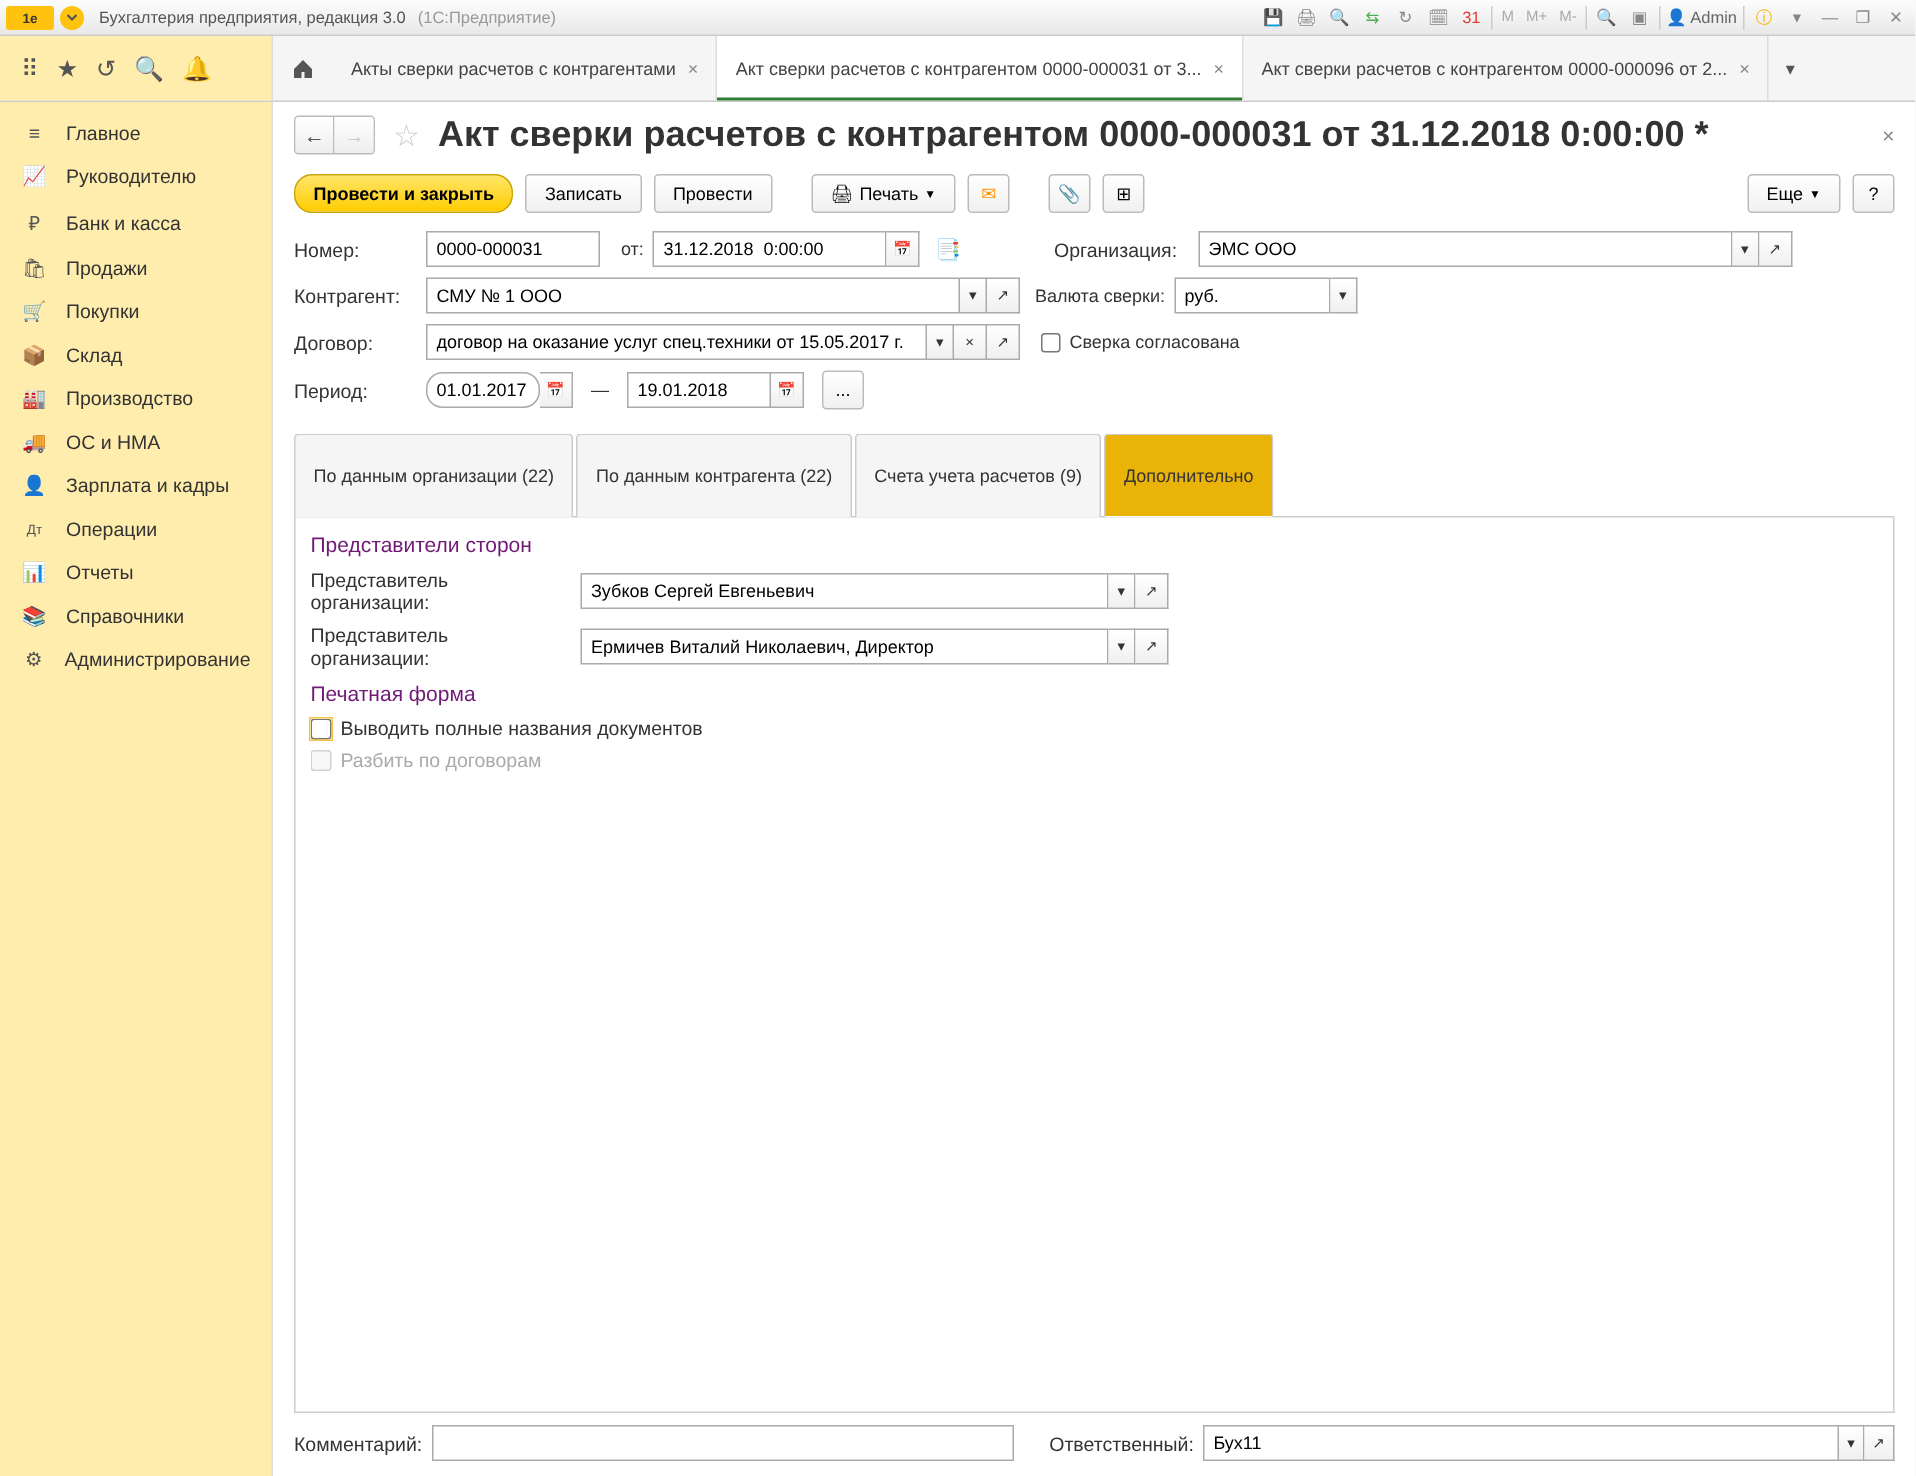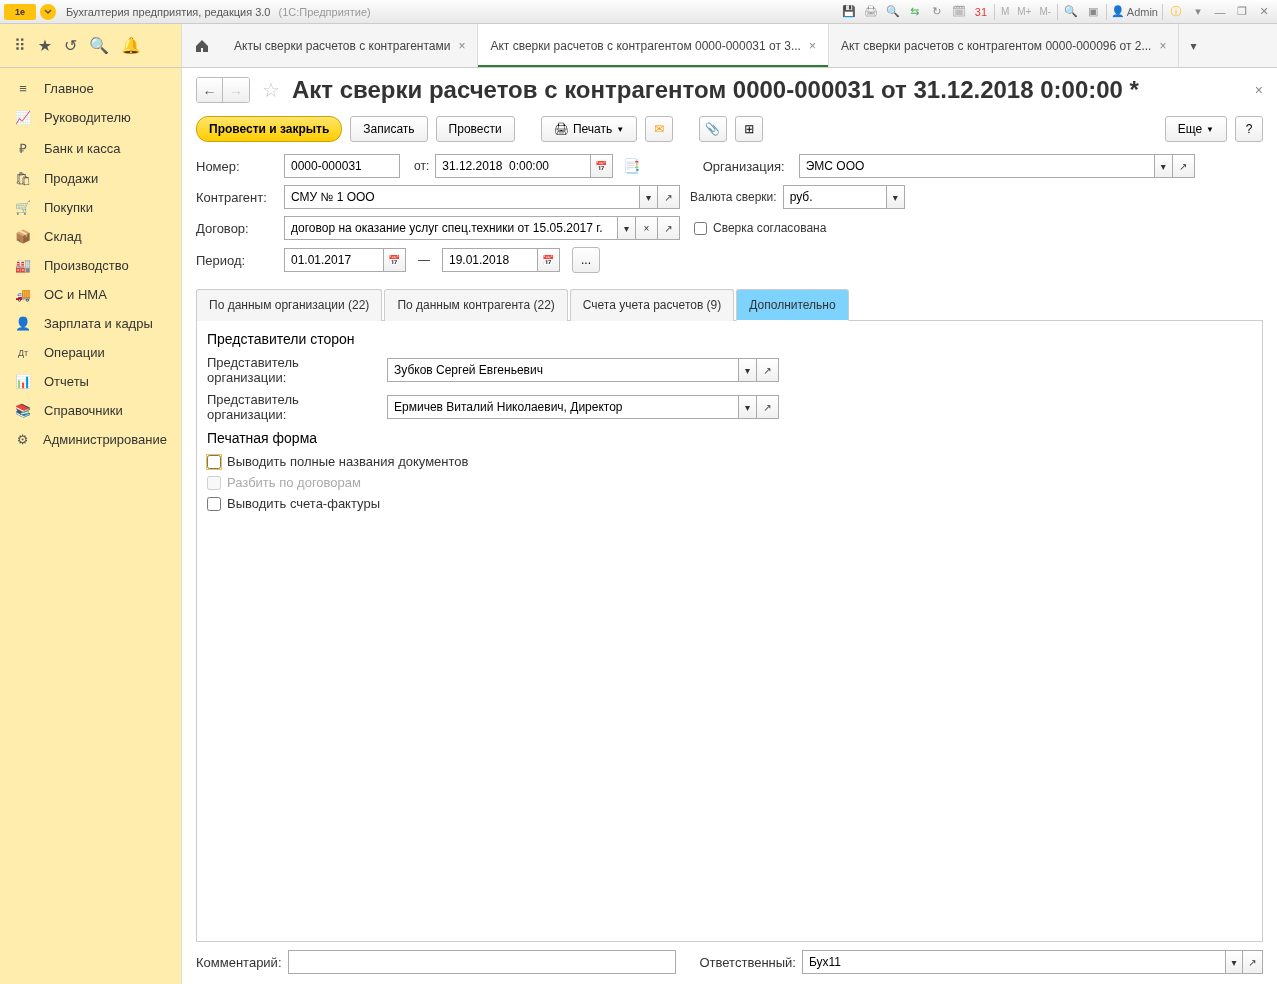--- a/index.html
+++ b/index.html
@@ -61,26 +61,26 @@
   
   .form-row { display: flex; align-items: center; margin-bottom: 7px; gap: 6px; }
   .label { width: 82px; font-size: 13px; color: #333; }
   .input-group { display: flex; }
   .text-input { height: 24px; border: 1px solid #aaa; padding: 0 6px; font-size: 12px; background: #fff; }
   .addon { width: 22px; height: 24px; border: 1px solid #aaa; border-left: none; background: linear-gradient(#fff,#f0f0f0); display: flex; align-items: center; justify-content: center; cursor: pointer; font-size: 10px; }
   .addon.dropdown-caret { width: 18px; }
   
   
   .inner-tabs { display: flex; border-bottom: 1px solid #ccc; margin-top: 8px; }
-  .inner-tab { padding: 8px 12px; border: 1px solid #ccc; border-bottom: none; background: #f5f5f5; margin-right: 2px; cursor: pointer; font-size: 12px; border-radius: 3px 3px 0 0; position: relative; top: 1px; }
-  .inner-tab.active { background: #7dd3fc; border-bottom: 1px solid #fff; }
+  .inner-tab { padding: 20px 12px; border: 1px solid #ccc; border-bottom: none; background: #f5f5f5; margin-right: 2px; cursor: pointer; font-size: 12px; border-radius: 3px 3px 0 0; position: relative; top: 1px; }
+  .inner-tab.active { background: #eab308; border-bottom: 1px solid #fff; }
   
   
   .tab-content { flex: 1; border: 1px solid #ccc; border-top: none; padding: 10px; overflow: auto; }
-  .section-title { color: #000000; font-size: 14px; margin-bottom: 8px; }
+  .section-title { color: #701a75; font-size: 14px; margin-bottom: 8px; }
   .label-wide { width: 174px; font-size: 13px; }
   
   .checkbox-row { display: flex; align-items: center; gap: 6px; margin-bottom: 6px; font-size: 13px; }
   .checkbox-row.disabled { color: #aaa; }
   .checkbox-row input { width: 14px; height: 14px; }
   .checkbox-row.highlight input { outline: 1px solid #f5c242; }
   
   
   .footer-row { display: flex; align-items: center; padding: 8px 0 10px 0; gap: 6px; }
   .footer-row .label { width: auto; }
@@ -299,21 +299,21 @@
       </div>
       <label style="display:flex;align-items:center;gap:6px;margin-left:8px">
         <input type="checkbox" style="">
         <span>Сверка согласована</span>
       </label>
     </div>
 
     <div class="form-row">
       <span class="label">Период:</span>
       <div class="input-group">
-        <input class="text-input" style="width: 100px;" value="01.01.2017">
+        <input class="text-input" style="width: 76px; border-radius: 11px;" value="01.01.2017">
         <span class="addon">📅</span>
       </div>
       <span style="margin:0 6px">—</span>
       <div class="input-group">
         <input class="text-input" style="width: 96px;" value="19.01.2018">
         <span class="addon">📅</span>
       </div>
       <button class="btn btn-icon" style="margin-left:6px">...</button>
     </div>
 
@@ -344,24 +344,20 @@
       </div>
       <div class="section-title" style="margin-top:8px">Печатная форма</div>
       <div class="checkbox-row highlight">
         <input type="checkbox" style="">
         <span>Выводить полные названия документов</span>
       </div>
       <div class="checkbox-row disabled">
         <input type="checkbox" disabled="" style="">
         <span>Разбить по договорам</span>
       </div>
-      <div class="checkbox-row">
-        <input type="checkbox" style="">
-        <span>Выводить счета-фактуры</span>
-      </div>
     </div>
 
     <div class="footer-row">
       <span class="label">Комментарий:</span>
       <input class="text-input" style="flex: 1 1 0%; max-width: 388px;" value="">
       <span style="width:12px"></span>
       <span class="label" style="width:auto">Ответственный:</span>
       <div class="input-group" style="flex:1">
         <input class="text-input" style="width: 100%;" value="Бух11">
         <span class="addon dropdown-caret">▾</span>

